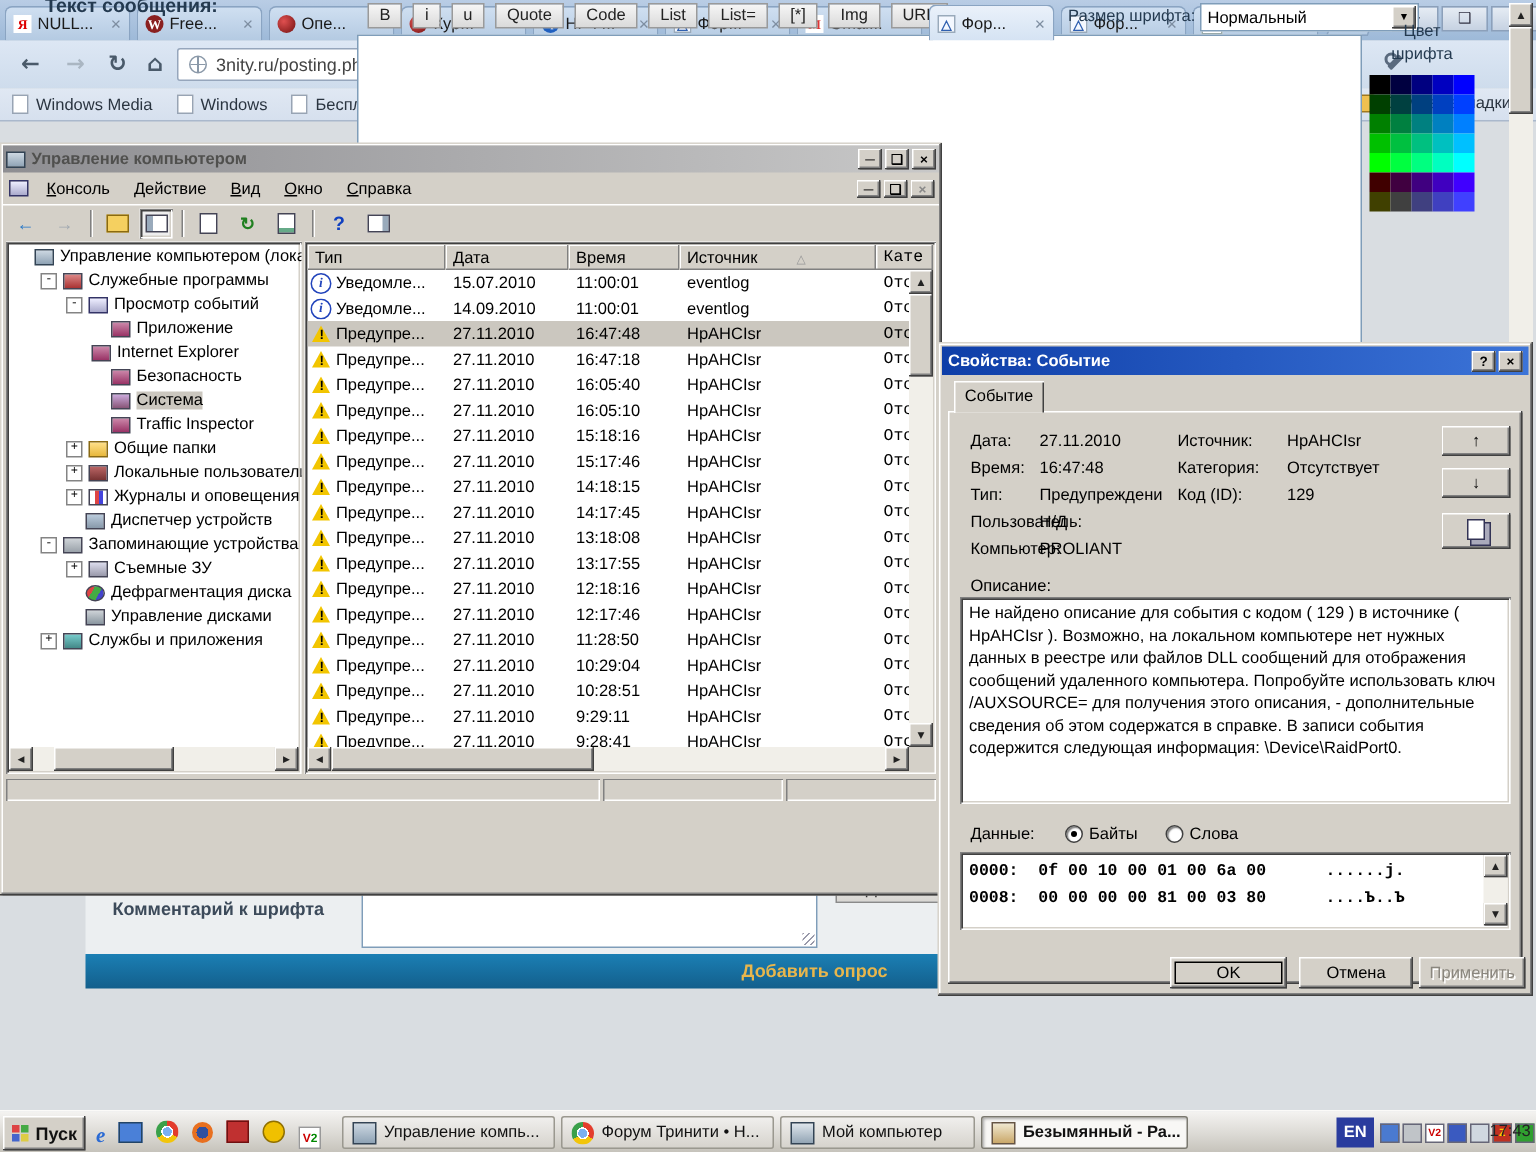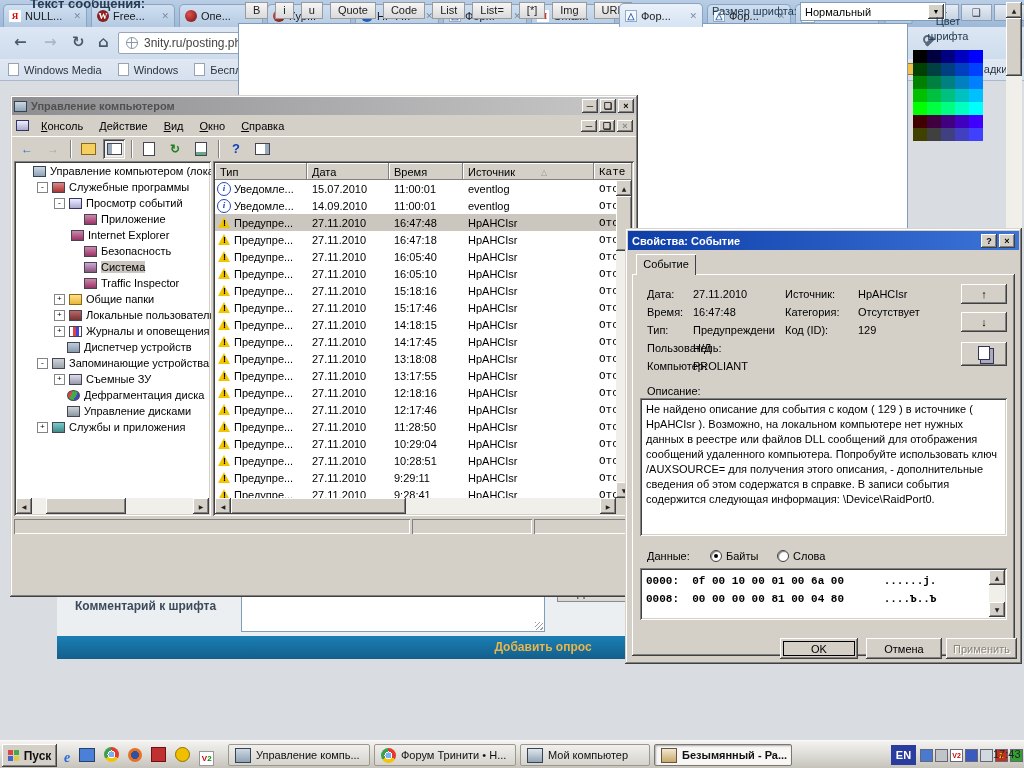--- a/index.html
+++ b/index.html
@@ -61,21 +61,21 @@
      text-align:center;}
   .pal{width:14px;height:13px;display:inline-block;}
   
   .sbarrow{background:#d4d0c8;box-shadow:inset -1px -1px 0 #404040,inset 1px 1px 0 #fff,
      inset -2px -2px 0 #808080;display:flex;align-items:center;justify-content:center;
      font:6px "DejaVu Sans",sans-serif;color:#222;}
   .strack{background:#f1efe9;}
   .sthumb{background:#d4d0c8;box-shadow:inset -1px -1px 0 #404040,inset 1px 1px 0 #fff,
      inset -2px -2px 0 #808080;}
   
-  #mmc{left:10px;top:95px;width:628px;height:502px;z-index:5;}
+  #mmc{left:0;top:95px;width:628px;height:502px;z-index:5;}
   #mmcTitle{left:2px;top:2px;width:624px;height:18px;background:linear-gradient(90deg,#8e8e92,#c8c8c8);
      display:flex;align-items:center;gap:4px;padding:0 2px;box-sizing:border-box;
      font:bold 11px "Liberation Sans",sans-serif;color:#50504e;}
   #mmcMenu{left:2px;top:20px;width:624px;height:21px;display:flex;align-items:center;font-size:11px;color:#000;}
   .mitem{padding:2px 8px;}
   #mmcTools{left:2px;top:41px;width:624px;height:24px;border-top:1px solid #fff;display:flex;
      align-items:center;gap:4px;padding-left:4px;box-sizing:border-box;}
   .tbtn{width:22px;height:20px;display:flex;align-items:center;justify-content:center;font-size:12px;}
   .tsep{width:1px;height:18px;background:#808080;box-shadow:1px 0 0 #fff;margin:0 2px;}
   .pane{position:absolute;background:#fff;box-shadow:inset 1px 1px 0 #808080,inset -1px -1px 0 #fff,
@@ -743,21 +743,21 @@
         <span>Байты</span>
     </span>
     <span class="abs" style="left:152px;top:322px;display:flex;gap:4px;align-items:center;font-size:11px;">
       <span class="radio"></span>
         <span>Слова</span>
     </span>
 
     <div class="abs sunk" style="left:15px;top:340px;width:367px;height:52px;overflow:hidden;">
       <div style="padding:4px 2px 0 6px;">
           <div style="font: bold 11px / 18px &quot;Liberation Mono&quot;, monospace; white-space: pre; color: rgb(0, 0, 0);">0000:  0f 00 10 00 01 00 6a 00      ......j.</div>
-          <div style="font: bold 11px / 18px &quot;Liberation Mono&quot;, monospace; white-space: pre; color: rgb(0, 0, 0);">0008:  00 00 00 00 81 00 04 80      ....Ъ..Ъ</div>
+          <div style="font: bold 11px / 18px &quot;Liberation Mono&quot;, monospace; white-space: pre; color: rgb(0, 0, 0);">0008:  00 00 00 00 81 00 03 80      ....Ъ..Ъ</div>
         </div>
       <div class="abs" style="right:2px;top:2px;width:16px;bottom:2px;">
         <div class="sbarrow" style="width:16px;height:15px;">▲</div>
         <div class="strack" style="width:16px;height:17px;"></div>
         <div class="sbarrow" style="width:16px;height:15px;">▼</div>
       </div>
     </div>
 
     <button class="b3 abs" style="left:155px;top:410px;width:78px;height:21px;outline:1px solid #000;outline-offset:-4px;">OK</button>
     <button class="b3 abs" style="left:241px;top:410px;width:76px;height:21px;">Отмена</button>

